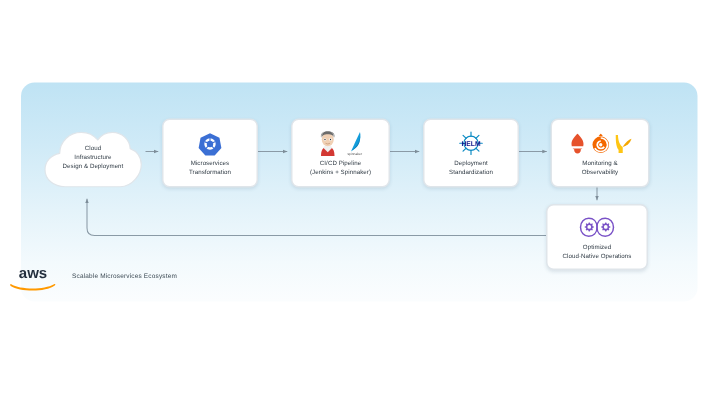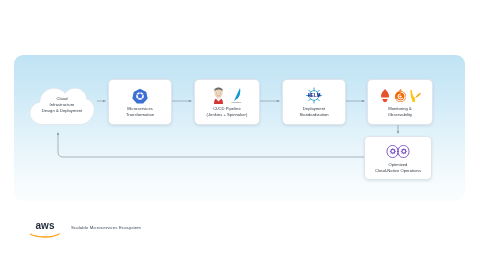--- a/index.html
+++ b/index.html
@@ -94,26 +94,25 @@
 
   #node-micro   { left: 108px; top: 79px;  width: 62px; height: 44px; }
   #node-cicd    { left: 194px; top: 79px;  width: 64px; height: 44px; }
   #node-helm    { left: 282px; top: 79px;  width: 62px; height: 44px; }
   #node-monitor { left: 367px; top: 79px;  width: 64px; height: 44px; }
   #node-optim   { left: 364px; top: 136px; width: 66px; height: 42px; }
 
   
   .brand {
     position: absolute;
-    left: 28px;
+    left: 5px;
     top: 174px;
     display: flex;
     align-items: center;
     gap: 9px;
-    margin-top: 44px;
   }
   .aws-logo {
     width: 34px;
     height: 21px;
     position: relative;
   }
   .brand-caption {
     font-size: 4.3px;
     color: #3a4852;
     letter-spacing: .12px;

